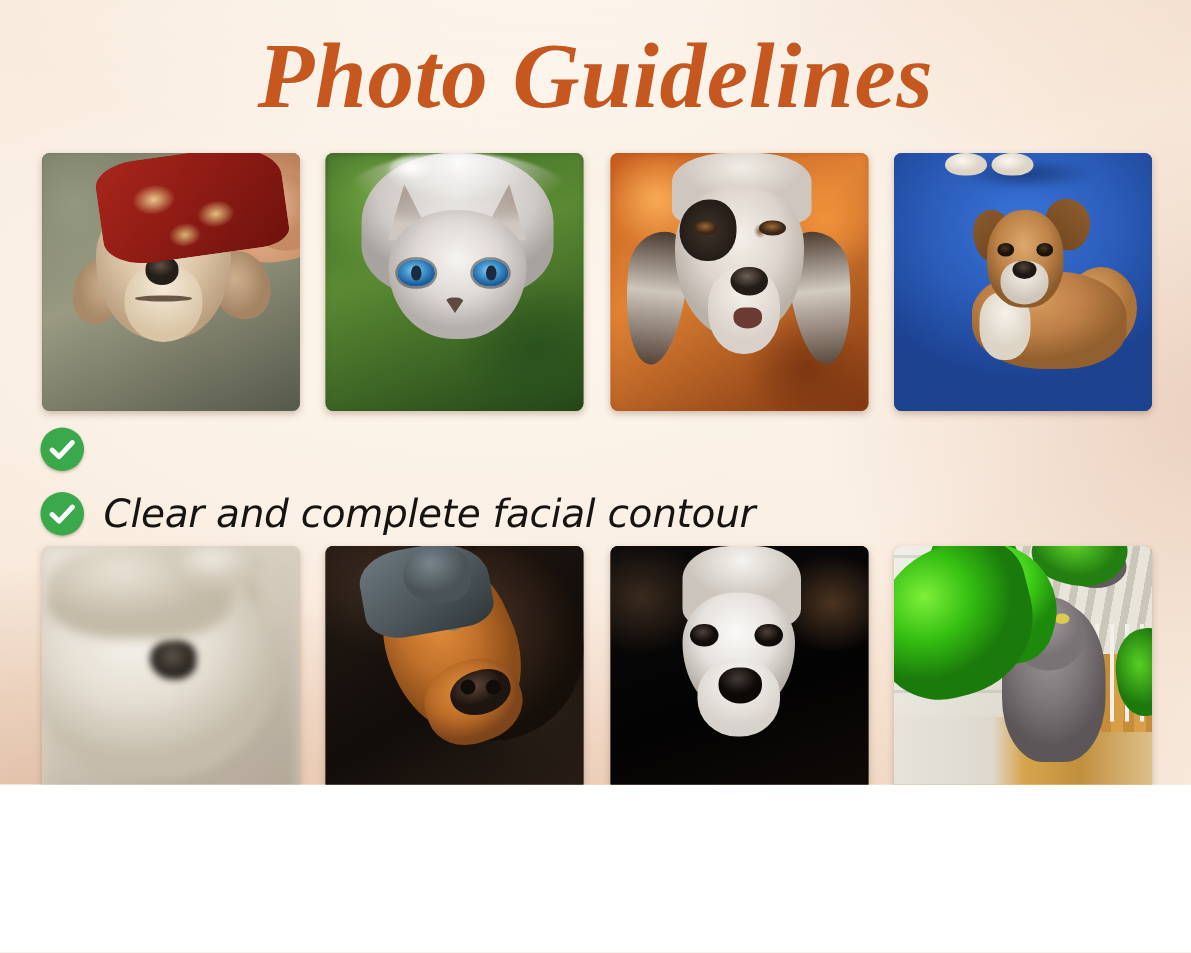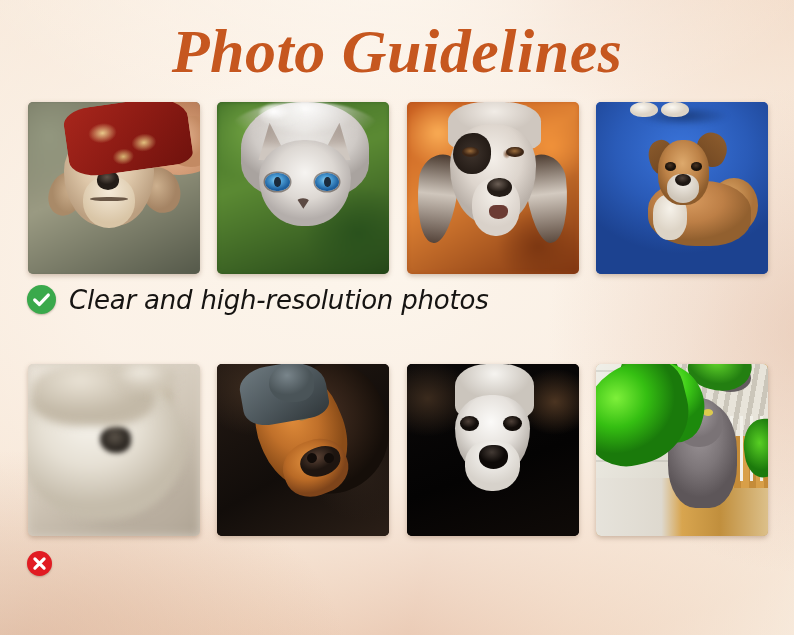--- a/index.html
+++ b/index.html
@@ -11,21 +11,21 @@
     width: 794px;
     height: 635px;
     overflow: hidden;
     font-family: "Liberation Sans", sans-serif;
   }
 
   
   #page {
     position: relative;
     width: 794px;
-    height: 635px;
+    height: 523px;
     background-color: #f4e3d3;
     background-image:
       radial-gradient(115% 95% at 50% 42%, rgba(253,247,238,0.97) 0%, rgba(252,243,233,0.92) 34%, rgba(246,226,209,0.45) 66%, rgba(233,197,171,0.10) 100%),
       linear-gradient(105deg, #f9f0e4 0%, #f6e6d6 18%, #e9c4a8 44%, #ddae92 60%, #eccdb5 76%, #f8eee1 100%);
     overflow: hidden;
   }
   
   #page::before {
     content: "";
     position: absolute;
@@ -662,23 +662,30 @@
   </div>
 
   <div class="bullet-list" id="good-list">
 
     <div class="bullet">
       <span class="bullet-icon check">
         <svg viewBox="0 0 24 24" aria-hidden="true">
           <path d="M6.4 12.4 L10.3 16.1 L17.6 8.3" fill="none" stroke="#ffffff" stroke-width="2.7" stroke-linecap="round" stroke-linejoin="round"></path>
         </svg>
       </span>
-      <span class="bullet-text">Clear and high-resolution photos</span>
-    </div>
-
+    </div>
+
+    <div class="bullet">
+      <span class="bullet-icon check">
+        <svg viewBox="0 0 24 24" aria-hidden="true">
+          <path d="M6.4 12.4 L10.3 16.1 L17.6 8.3" fill="none" stroke="#ffffff" stroke-width="2.7" stroke-linecap="round" stroke-linejoin="round"></path>
+        </svg>
+      </span>
+      <span class="bullet-text">Clear and complete facial contour</span>
+    </div>
 
   </div>
 
   <div class="photo-row" id="row-bad">
 
     <div class="photo p5">
       <div class="layer bg"></div>
       <div class="layer ear"></div>
       <div class="layer snout"></div>
       <div class="layer nostril"></div>

